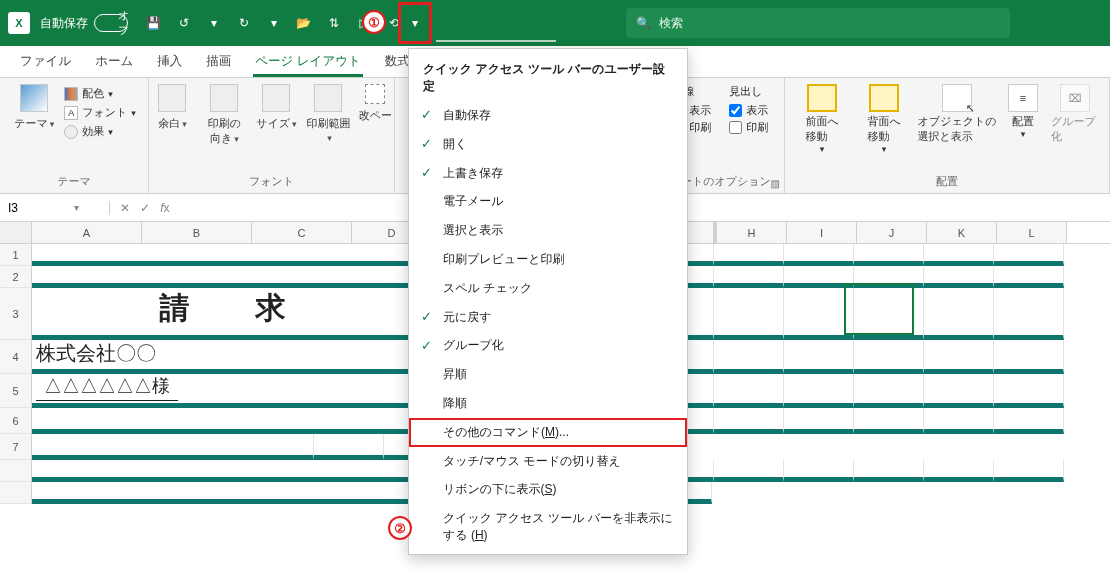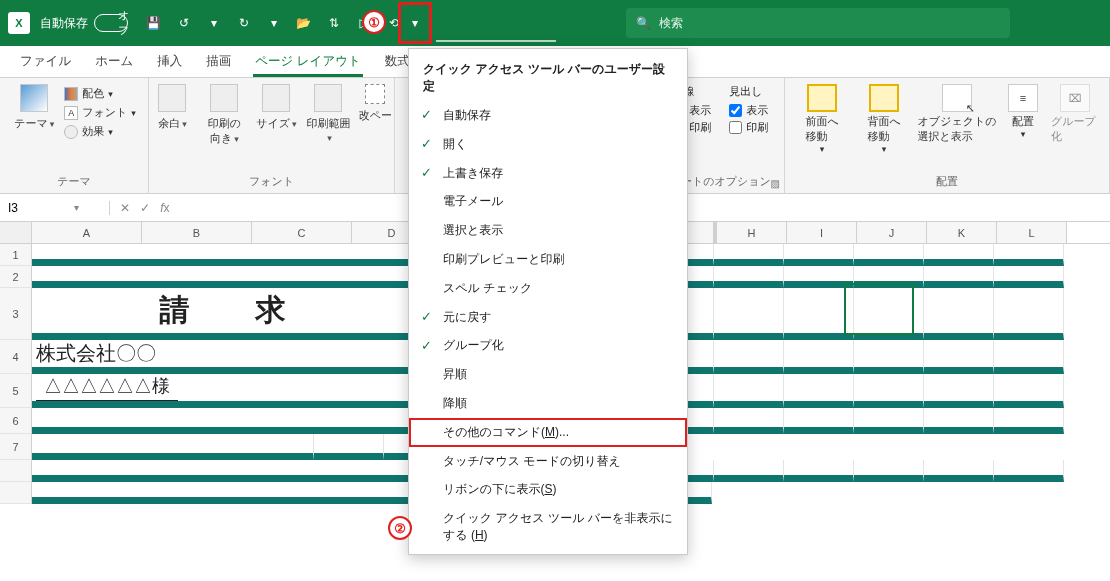--- a/index.html
+++ b/index.html
@@ -54,21 +54,21 @@
   .fx-input { flex:1; border:none; outline:none; padding:0 6px; font-size:12px; }
 
   
   .sheet { position:relative; }
   .col-headers { display:flex; height:22px; border-bottom:1px solid #d0d0d0; position:relative; }
   .hdr-corner { width:32px; border-right:1px solid #d0d0d0; background:#f0f0f0; }
   .col-h { border-right:1px solid #d0d0d0; background:#f6f6f6; color:#555; display:flex; align-items:center; justify-content:center; font-size:11px; }
   .rows { position:relative; }
   .row { display:flex; }
   .row-h { width:32px; border-right:1px solid #d0d0d0; border-bottom:1px solid #e4e4e4; background:#f6f6f6; color:#555; display:flex; align-items:center; justify-content:center; font-size:11px; }
-  .cell { border-right:1px solid #e4e4e4; border-bottom:7px solid #0f766e; display:flex; align-items:center; padding:0 4px; font-size:13px; }
+  .cell { border-right:1px solid #e4e4e4; border-bottom:5px solid #0f766e; display:flex; align-items:flex-start; padding:0 4px; font-size:13px; }
 
   
   .big-title { font-size:30px; font-weight:bold; letter-spacing:18px; }
   .company  { font-size:20px; }
   .recipient{ font-size:18px; border-bottom:1.5px solid #222; display:inline-block; padding:0 8px 2px; }
   .body-text{ font-size:14px; }
   .tel { font-size:14px; color:#444; }
 
   
   .active-cell-ring { position:absolute; border:2px solid #107c41; pointer-events:none; }

